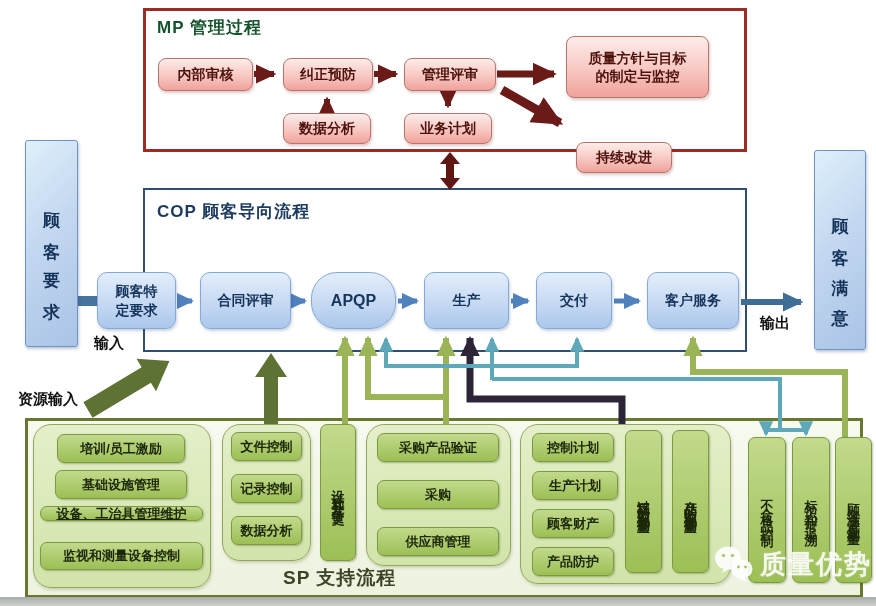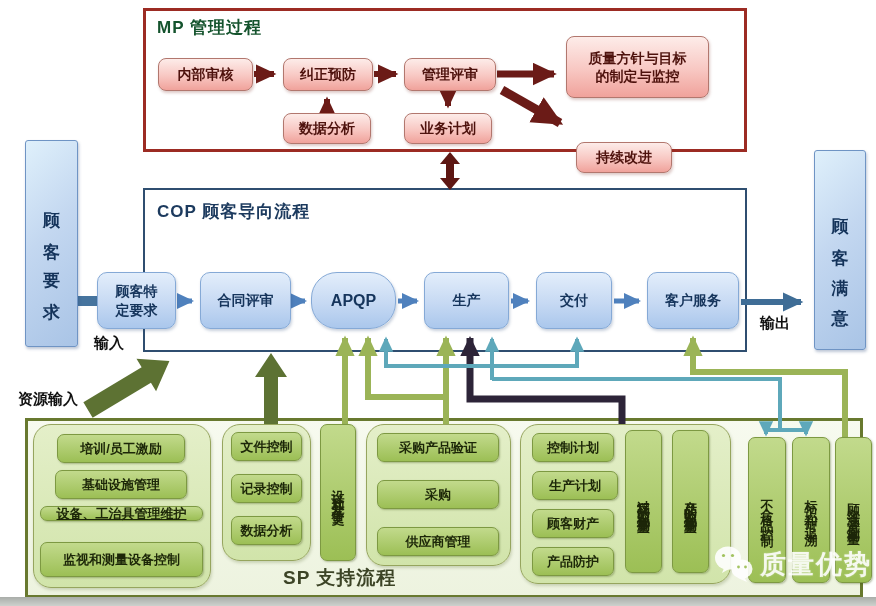--- a/index.html
+++ b/index.html
@@ -172,21 +172,21 @@
     <div class="label" style="left:18px;top:390px;">资源输入</div>
 
     <div class="gcontainer" style="left:33px;top:424px;width:178px;height:164px;"></div>
     <div class="gcontainer" style="left:222px;top:424px;width:89px;height:137px;"></div>
     <div class="gcontainer" style="left:366px;top:424px;width:145px;height:142px;"></div>
     <div class="gcontainer" style="left:520px;top:424px;width:211px;height:160px;"></div>
 
     <div class="gbox" style="left:57px;top:434px;width:128px;height:29px;">培训/员工激励</div>
     <div class="gbox" style="left:55px;top:470px;width:132px;height:29px;">基础设施管理</div>
     <div class="gbox" style="left:40px;top:506px;width:163px;height:15px;text-decoration:underline;">设备、工治具管理维护</div>
-    <div class="gbox" style="left:40px;top:542px;width:163px;height:35px;">监视和测量设备控制</div>
+    <div class="gbox" style="left:40px;top:542px;width:163px;height:28px;">监视和测量设备控制</div>
 
     <div class="gbox" style="left:231px;top:432px;width:71px;height:29px;">文件控制</div>
     <div class="gbox" style="left:231px;top:474px;width:71px;height:29px;">记录控制</div>
     <div class="gbox" style="left:231px;top:516px;width:71px;height:29px;">数据分析</div>
 
     <div class="gbox vcol" style="left:320px;top:424px;width:36px;height:137px;letter-spacing:4px;">设计和开发变更</div>
 
     <div class="gbox" style="left:377px;top:480px;width:122px;height:29px;">采购</div>
     <div class="gbox" style="left:377px;top:433px;width:122px;height:29px;">采购产品验证</div>
     <div class="gbox" style="left:377px;top:527px;width:122px;height:29px;">供应商管理</div>

